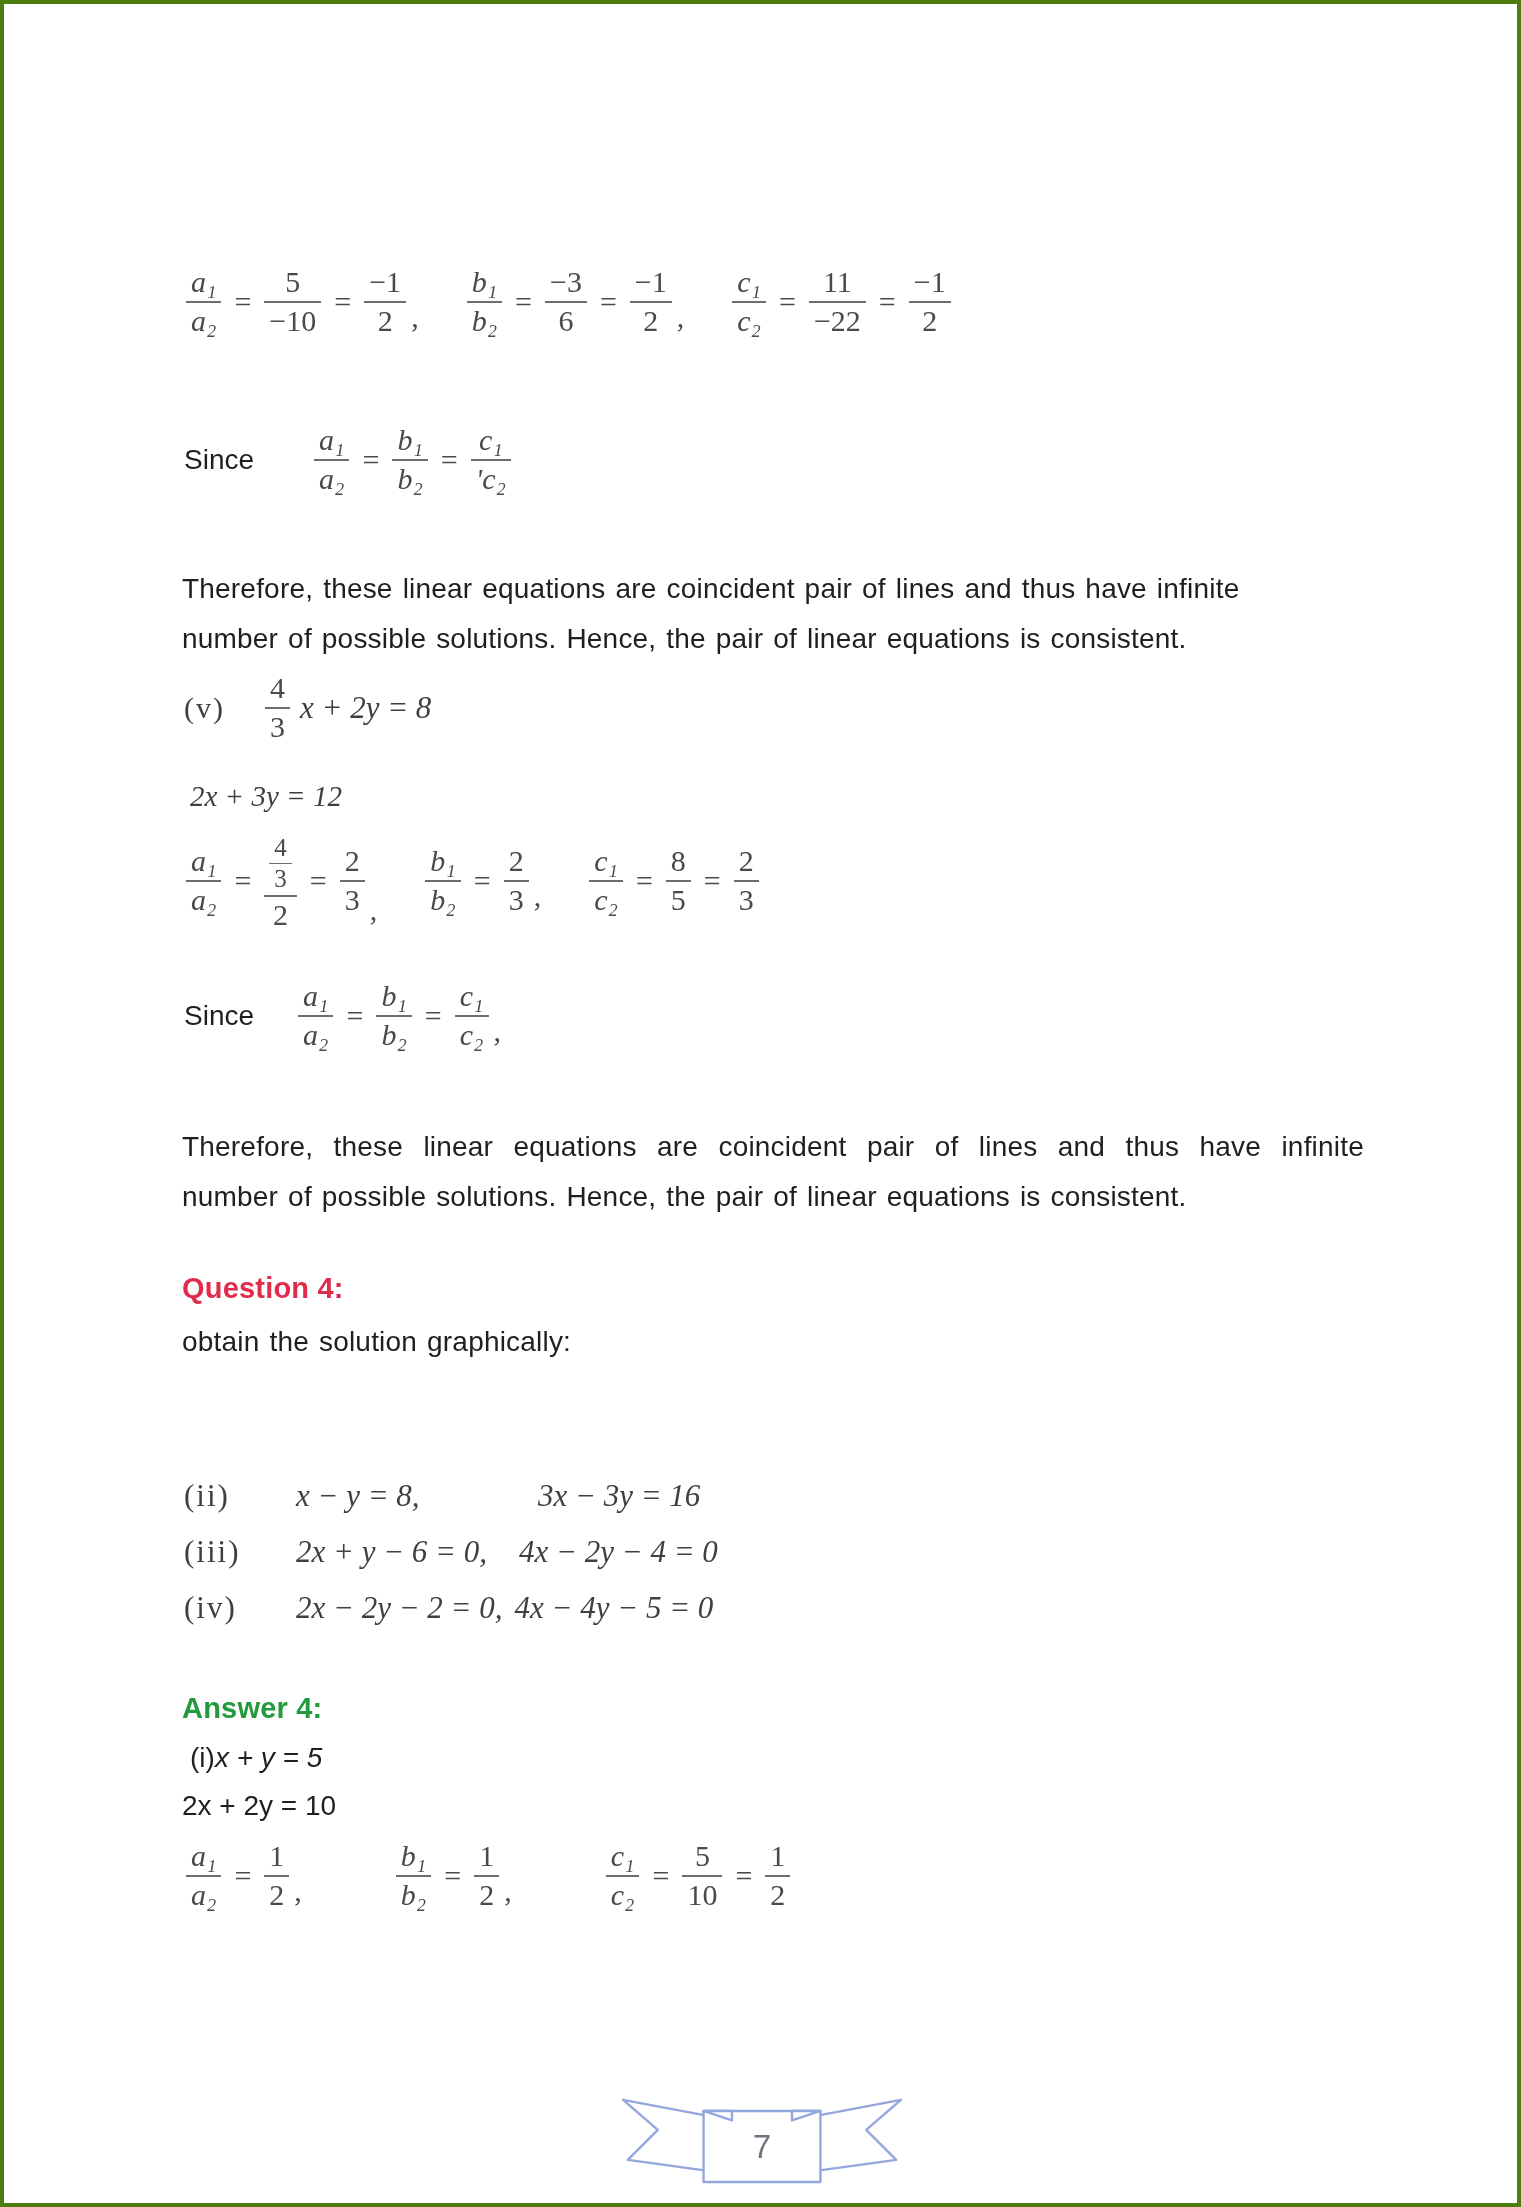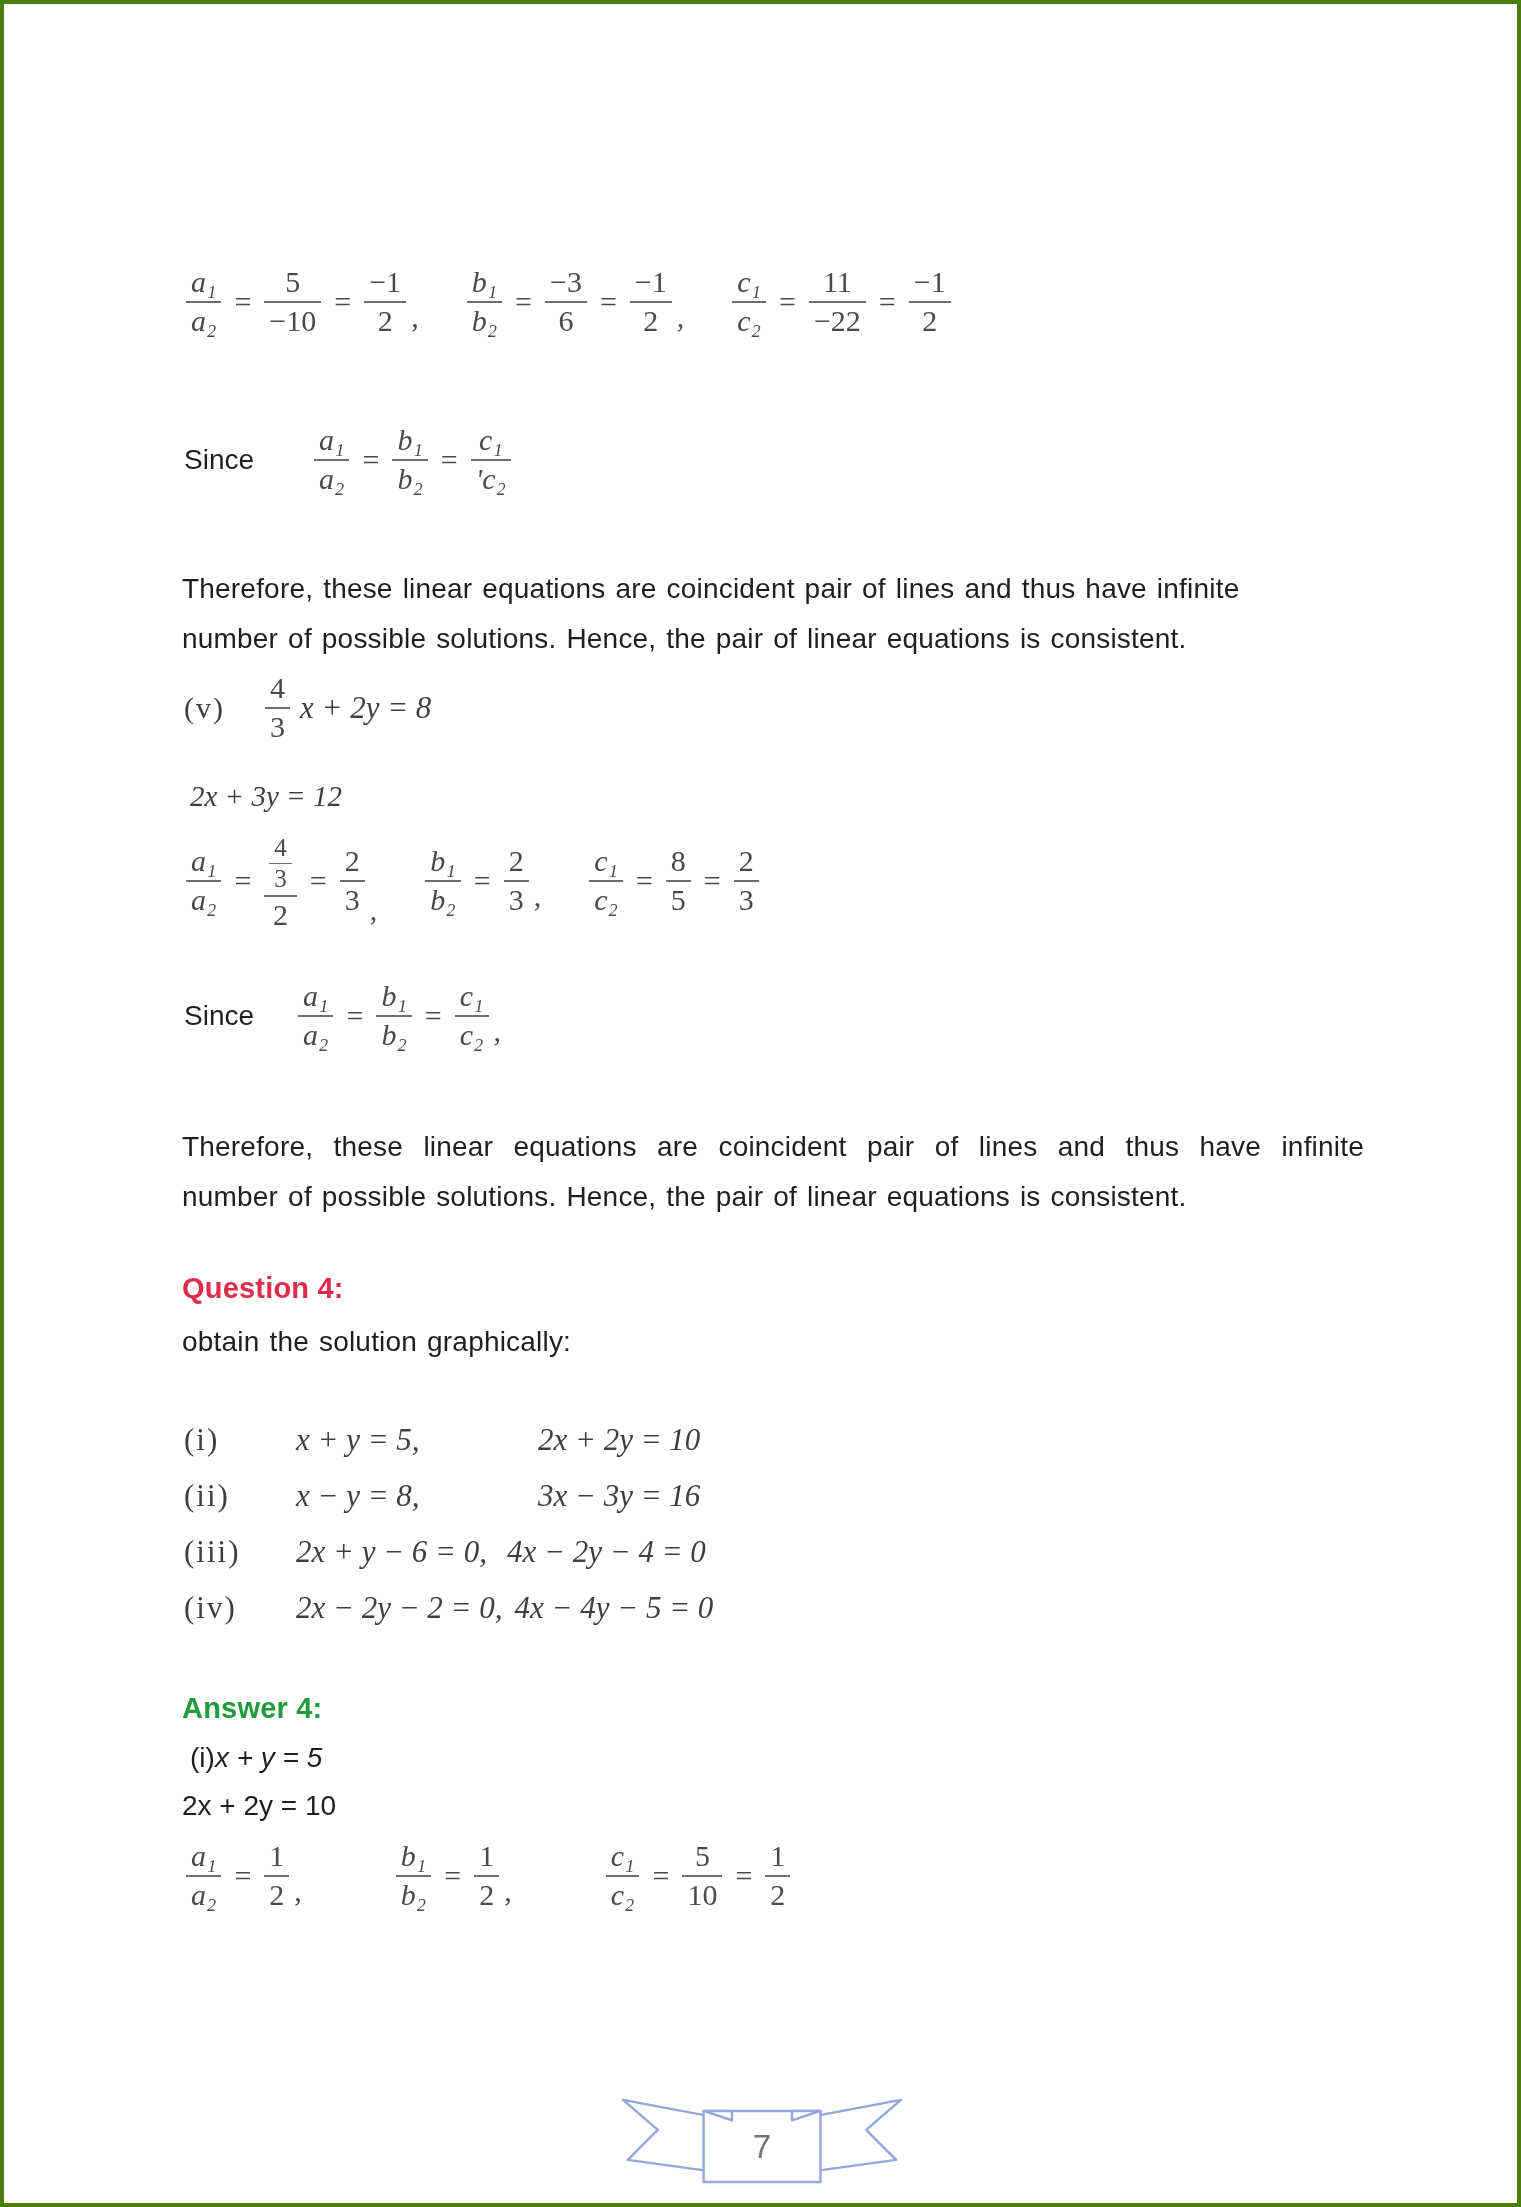--- a/index.html
+++ b/index.html
@@ -48,21 +48,21 @@
   .ahead{position:absolute;left:178px;font-size:29px;font-weight:bold;color:#229a3e;letter-spacing:.2px;}
   
   .meq{font-family:"Liberation Serif","DejaVu Serif",serif;font-style:italic;font-size:31px;color:#3f3f3f;}
   .meq-line{position:absolute;left:186px;font-family:"Liberation Serif","DejaVu Serif",serif;font-style:italic;font-size:29px;color:#3f3f3f;white-space:nowrap;}
   .vlabel{font-family:"Liberation Serif","DejaVu Serif",serif;font-style:normal;font-size:30px;color:#3f3f3f;margin-right:38px;letter-spacing:2px;}
   
   .qitem{position:absolute;left:180px;white-space:nowrap;}
   .qlabel{font-family:"Liberation Serif","DejaVu Serif",serif;font-size:31px;color:#3f3f3f;display:inline-block;width:112px;letter-spacing:2px;}
   .qeq{font-family:"Liberation Serif","DejaVu Serif",serif;font-style:italic;font-size:31px;color:#3f3f3f;}
   .qitem.gwide .eq1{display:inline-block;min-width:242px;}
-  .qitem.gmid .eq1{margin-right:20px;}
+  .qitem.gmid .eq1{margin-right:32px;}
   .qitem.gsmall .eq1{margin-right:12px;}
   
   .ansline{position:absolute;font-size:28px;color:#1f1f1f;white-space:nowrap;}
   .ansline .var{font-style:italic;}
   
   .ribbon{position:absolute;left:608px;top:2080px;}
 </style>
 </head>
 <body>
 
@@ -255,23 +255,20 @@
   <div class="para" style="top:1118px">
     <div class="pline just">Therefore, these linear equations are coincident pair of lines and thus have infinite</div>
     <div class="pline">number of possible solutions. Hence, the pair of linear equations is consistent.</div>
   </div>
 
   <div class="qhead" style="top:1268px">Question 4:</div>
   <div class="para" style="top:1313px;line-height:49px">
     <div class="pline">obtain the solution graphically:</div>
   </div>
 
-  <div class="qitem gwide" style="top:1418px">
-    <span class="qlabel">(i)</span><span class="qeq eq1">x + y = 5,</span><span class="qeq">2x + 2y = 10</span>
-  </div>
   <div class="qitem gwide" style="top:1474px">
     <span class="qlabel">(ii)</span><span class="qeq eq1">x − y = 8,</span><span class="qeq">3x − 3y = 16</span>
   </div>
   <div class="qitem gmid" style="top:1530px">
     <span class="qlabel">(iii)</span><span class="qeq eq1">2x + y − 6 = 0,</span><span class="qeq">4x − 2y − 4 = 0</span>
   </div>
   <div class="qitem gsmall" style="top:1586px">
     <span class="qlabel">(iv)</span><span class="qeq eq1">2x − 2y − 2 = 0,</span><span class="qeq">4x − 4y − 5 = 0</span>
   </div>
 

